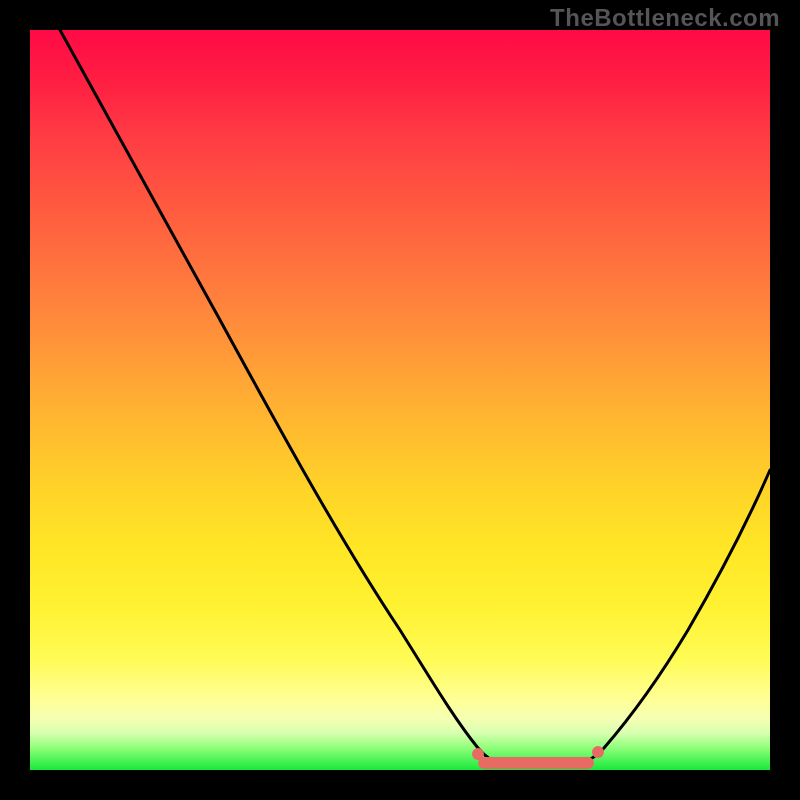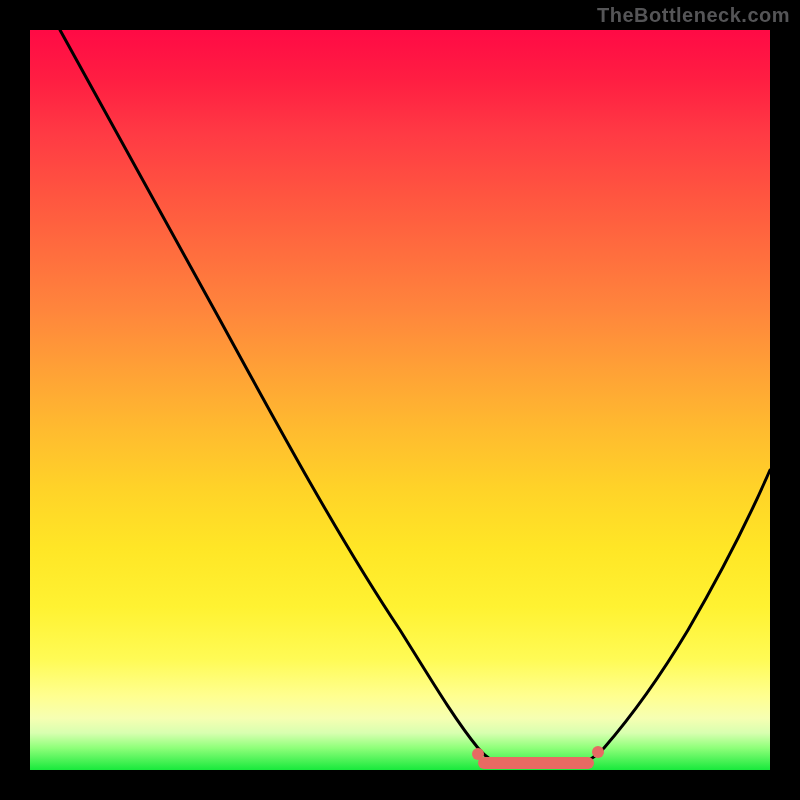--- a/index.html
+++ b/index.html
@@ -13,23 +13,23 @@
   }
   .frame {
     position: relative;
     width: 800px;
     height: 800px;
     background: #000;
   }
   .watermark {
     position: absolute;
     top: 4px;
-    right: 10px;
+    right: 20px;
     color: #555557;
-    font-size: 20px;
+    font-size: 24px;
     font-weight: 600;
     letter-spacing: 0.5px;
     z-index: 10;
     margin-left: 20px;
   }
   .plot {
     position: absolute;
     left: 30px;
     top: 30px;
     width: 740px;

